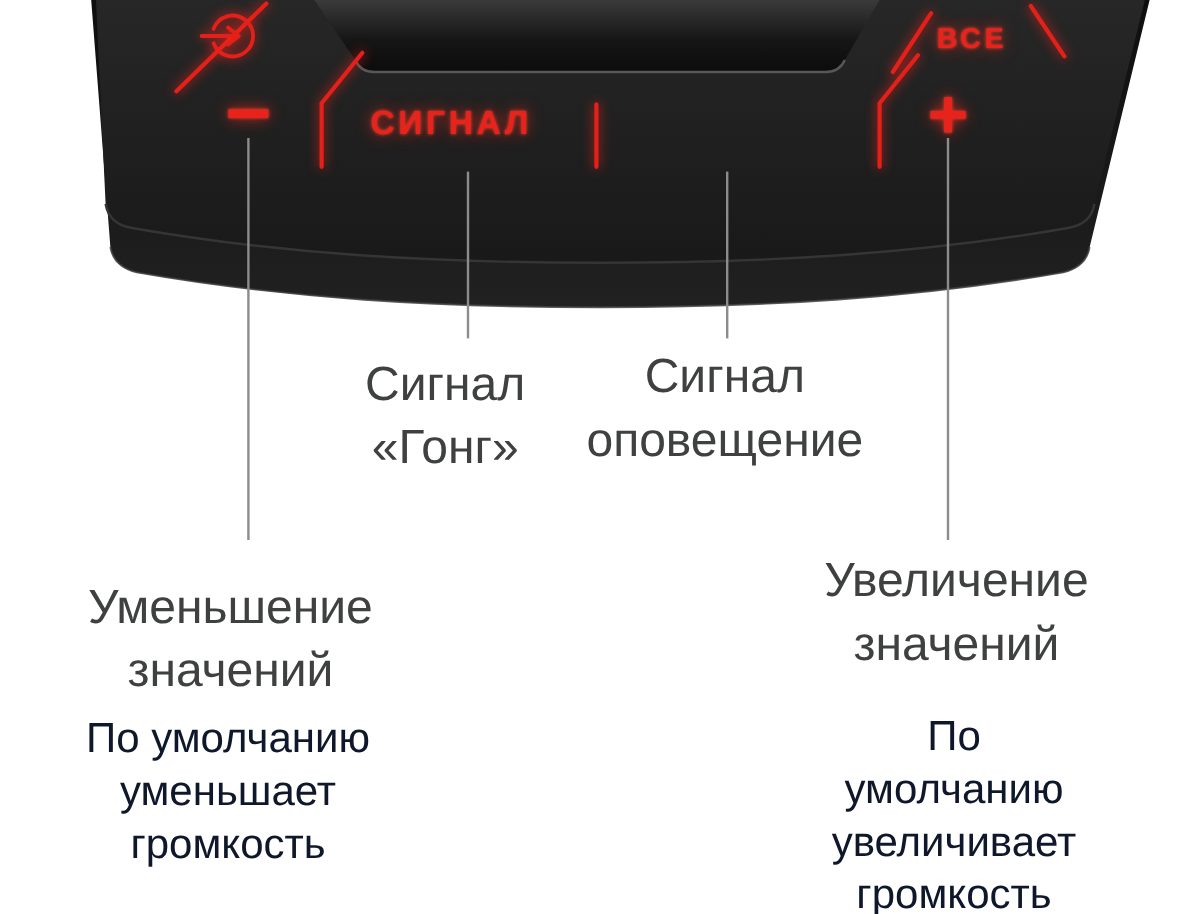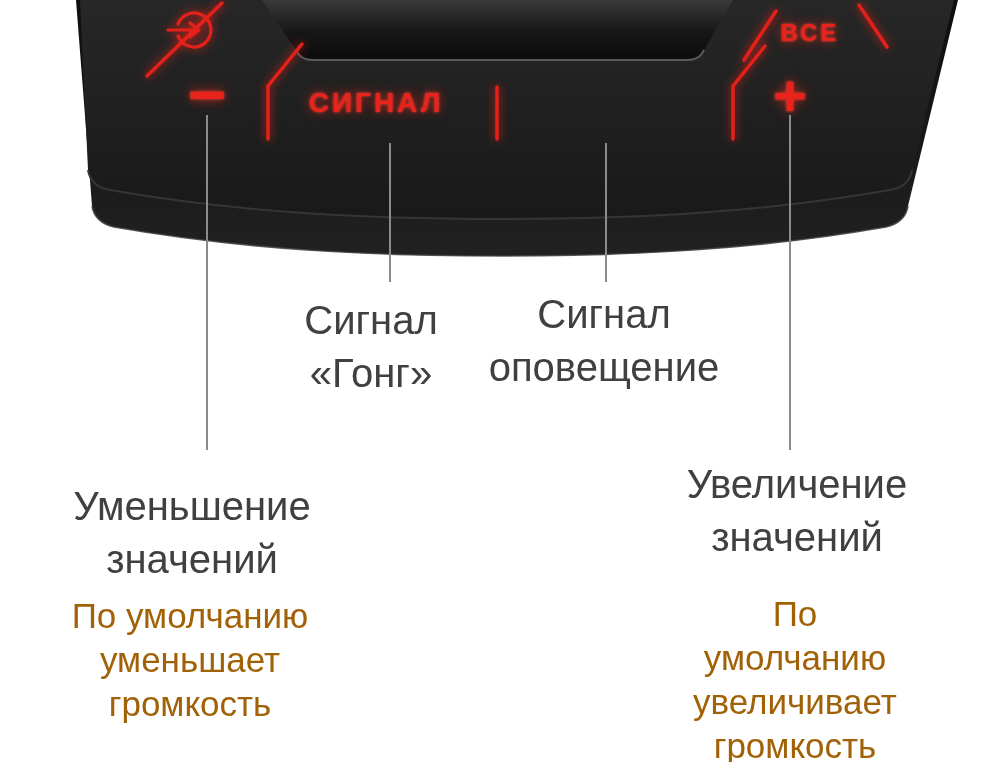--- a/index.html
+++ b/index.html
@@ -46,21 +46,21 @@
 
   
   .note {
     position: absolute;
     transform: translateX(-50%);
     text-align: center;
     white-space: pre-line;
     color: #3f4040;
   }
   .note.main { font-size: 40px; line-height: 53px; }
-  .note.sub  { font-size: 35px; line-height: 44px; color: #a16207; }
+  .note.sub  { font-size: 35px; line-height: 44px; color: #0f172a; }
 
   .note-signal   { left: 371px; top: 294px; }
   .note-announce { left: 604px; top: 288px; }
   .note-decrease { left: 192px; top: 480px; }
   .note-increase { left: 797px; top: 458px; }
   .sub-decrease  { left: 190px; top: 594px; }
   .sub-increase  { left: 795px; top: 592px; }
 </style>
 </head>
 <body>

